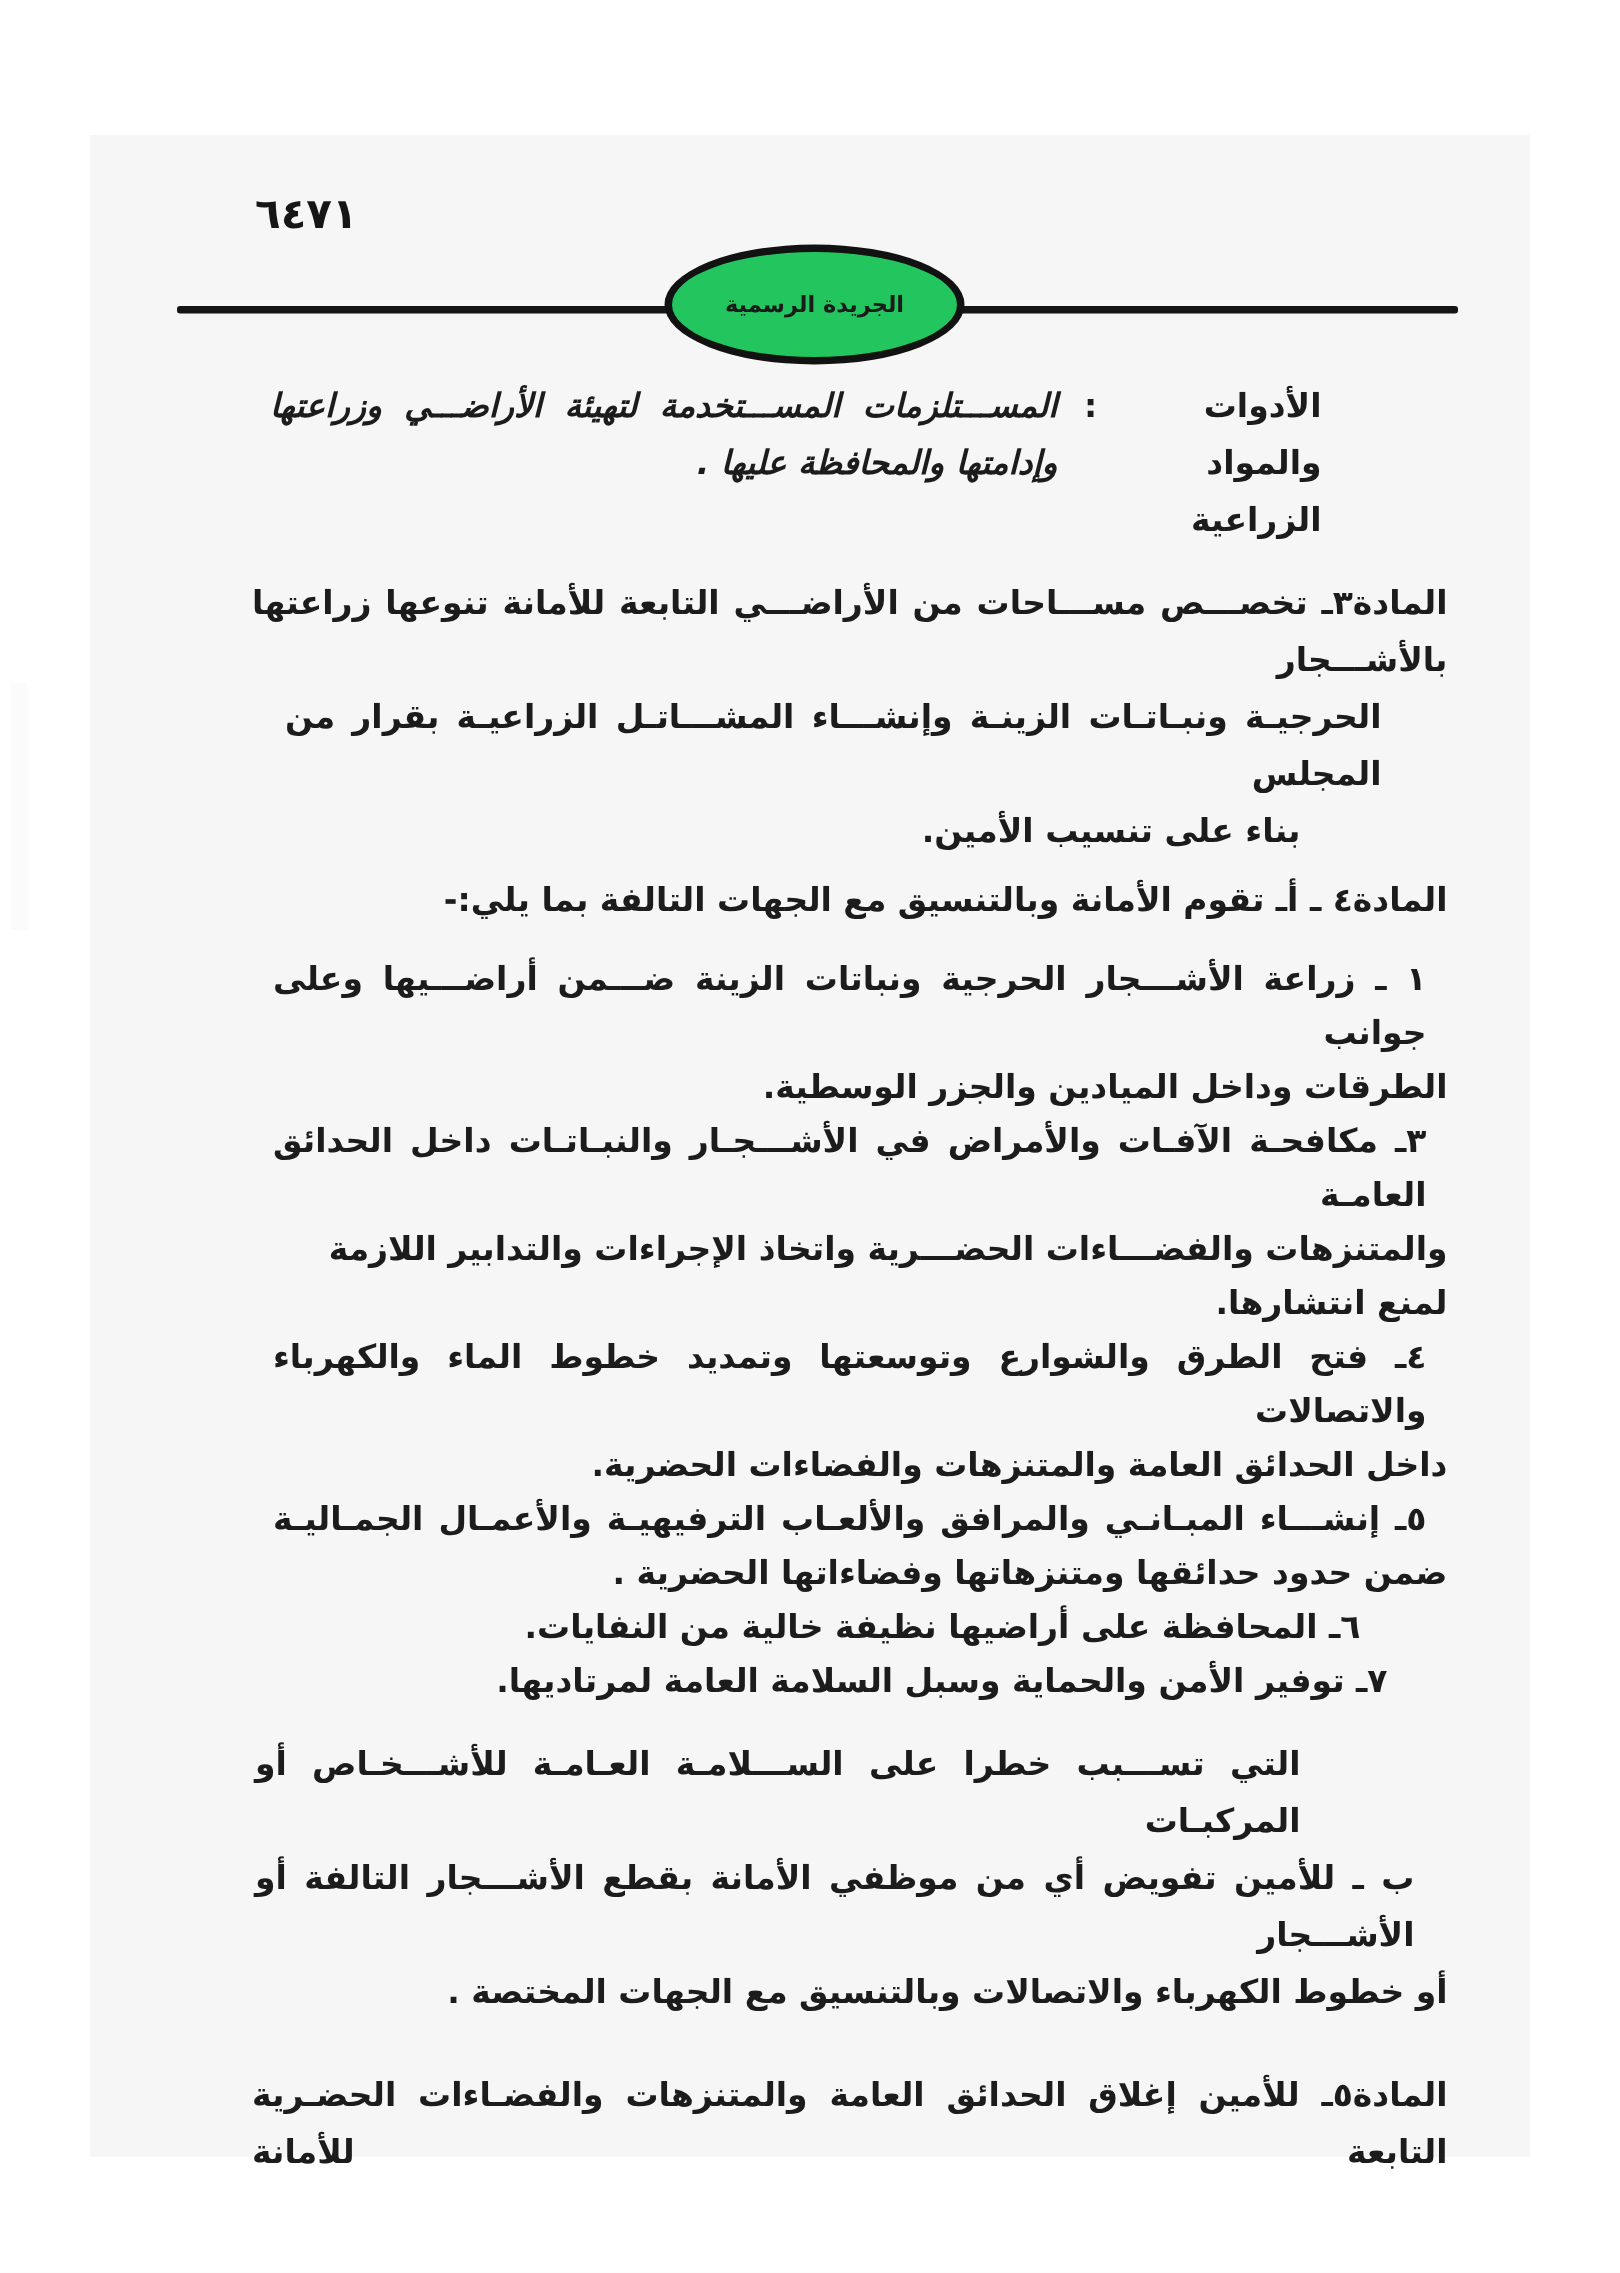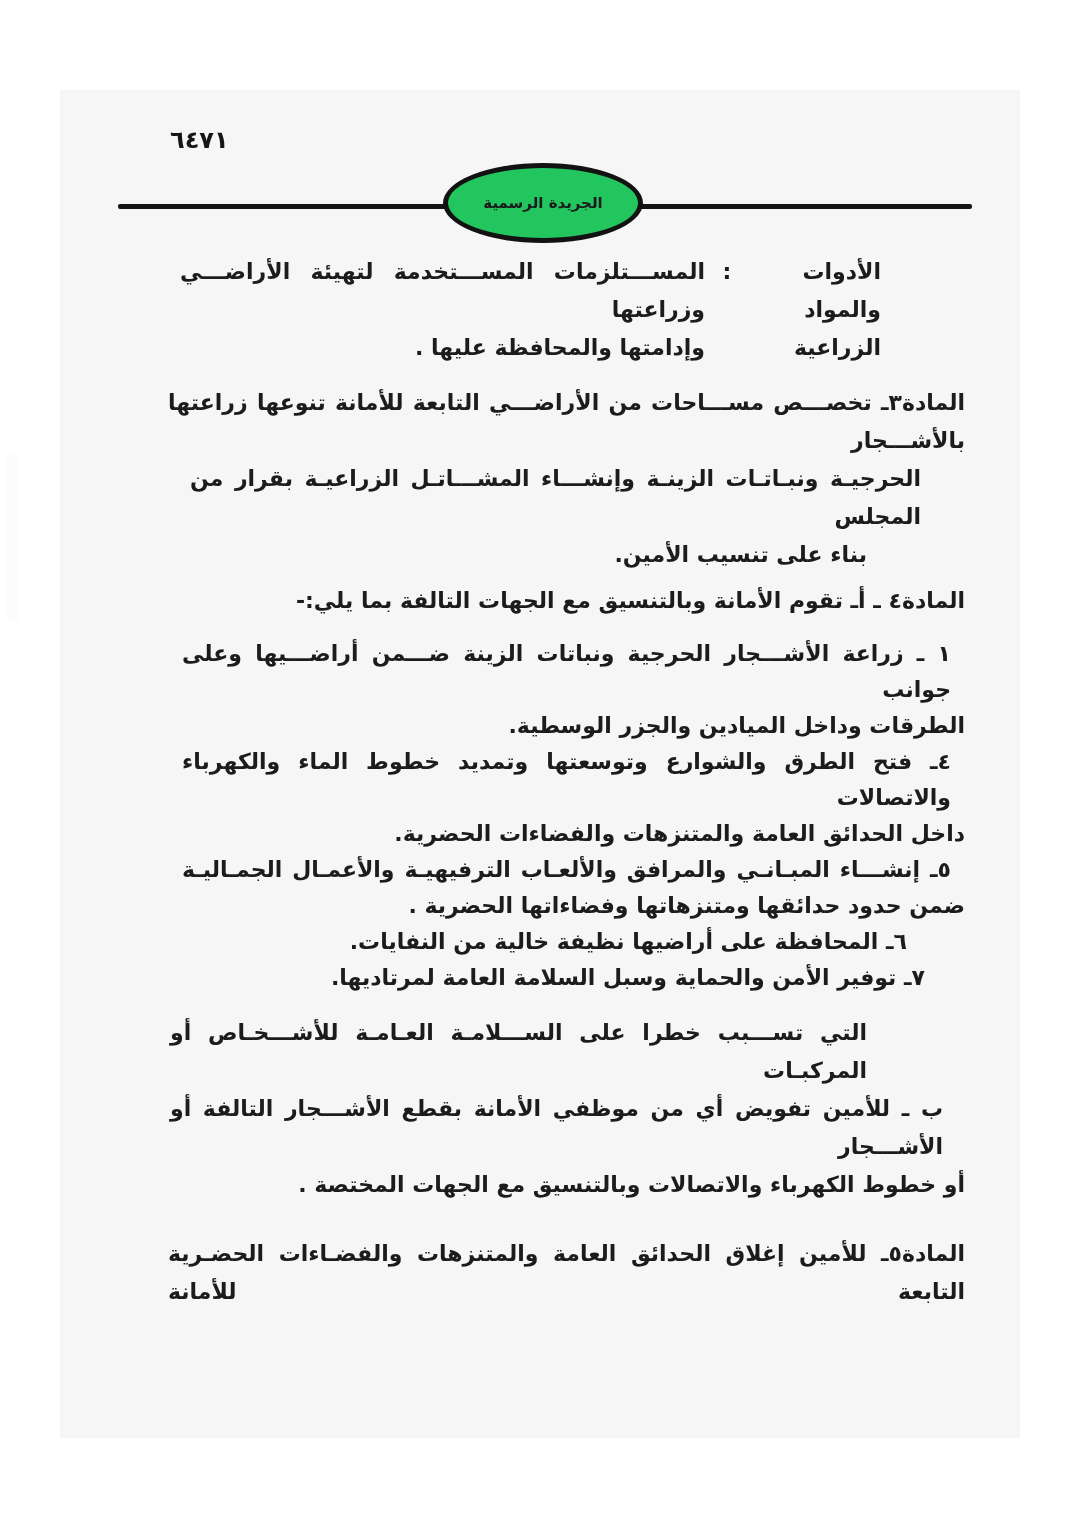--- a/index.html
+++ b/index.html
@@ -17,21 +17,21 @@
   }
   .artifact {
     position: absolute;
     left: 7px; top: 455px;
     width: 11px; height: 165px;
     background: #fbfbfb;
   }
   .pagenum {
     position: absolute;
     left: 110px; top: 36px;
-    font-size: 24px;
+    font-size: 28px;
     font-weight: 700;
     color: #161616;
     letter-spacing: 7px;
     direction: rtl;
   }
   .rule {
     position: absolute;
     left: 58px; top: 114px;
     width: 854px; height: 5px;
     background: #151515;
@@ -69,21 +69,21 @@
   .l-center { text-align: right; }
 
   .defrow {
     display: flex;
     margin-right: 84px;
     margin-left: 20px;
     margin-bottom: 17px;
   }
   .defterm  { width: 132px; text-align: right; }
   .defcolon { width: 44px; text-align: center; }
-  .defbody  { flex: 1; }
+  .defbody  { flex: 1; font-style: italic; }
 
   .para-a3 { margin-bottom: 8px; }
   .a4intro { margin-bottom: 16px; }
   .items   { line-height: 36px; margin-bottom: 18px; }
   .clause-b { margin-bottom: 31px; }
   .para-a5 { margin-bottom: 14px; }
 </style>
 </head>
 <body>
 
@@ -118,20 +118,25 @@
     </div>
 
     <div class="a4intro l-right">المادة٤ ـ أـ تقوم الأمانة وبالتنسيق مع الجهات التالفة بما يلي:-</div>
 
     <div class="items">
       <div>
         <div class="l-full" style="margin-right:14px;margin-left:22px">١ ـ زراعة الأشـــجار الحرجية ونباتات الزينة ضـــمن أراضـــيها وعلى جوانب</div>
         <div class="l-center">الطرقات وداخل الميادين والجزر الوسطية.</div>
       </div>
       <div>
+        <div class="l-full" style="margin-right:14px;margin-left:22px">٣ـ مكافحـة الآفـات والأمراض في الأشـــجـار والنبـاتـات داخل الحدائق العامـة</div>
+        <div class="l-center">والمتنزهات والفضـــاءات الحضـــرية واتخاذ الإجراءات والتدابير اللازمة</div>
+        <div class="l-center">لمنع انتشارها.</div>
+      </div>
+      <div>
         <div class="l-full" style="margin-right:14px;margin-left:22px">٤ـ فتح الطرق والشوارع وتوسعتها وتمديد خطوط الماء والكهرباء والاتصالات</div>
         <div class="l-center">داخل الحدائق العامة والمتنزهات والفضاءات الحضرية.</div>
       </div>
       <div>
         <div class="l-full" style="margin-right:14px;margin-left:22px">٥ـ إنشـــاء المبـانـي والمرافق والألعـاب الترفيهيـة والأعمـال الجمـاليـة</div>
         <div class="l-center">ضمن حدود حدائقها ومتنزهاتها وفضاءاتها الحضرية .</div>
       </div>
       <div>
         <div class="l-right" style="margin-right:58px">٦ـ المحافظة على أراضيها نظيفة خالية من النفايات.</div>
       </div>

